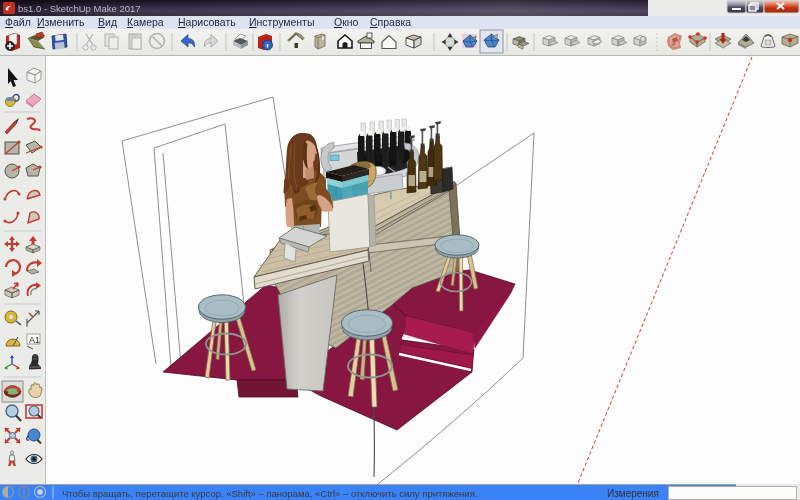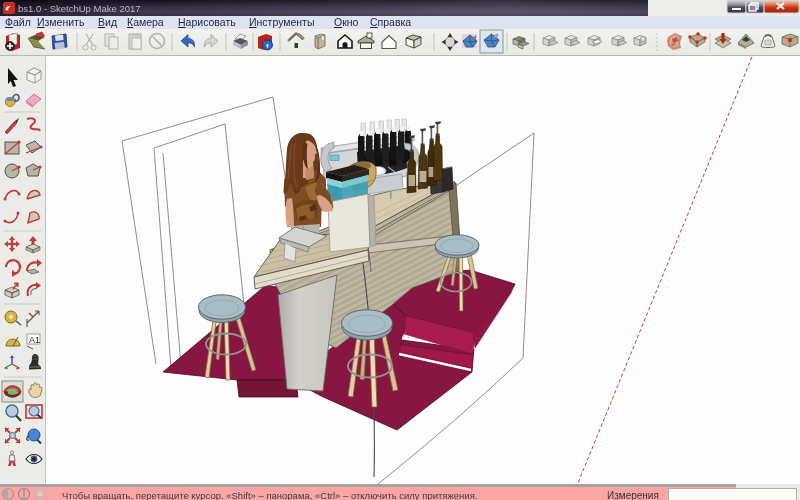--- a/index.html
+++ b/index.html
@@ -17,22 +17,22 @@
   #menu span{position:absolute;top:0px;text-align:right;}
   
   #tbar{position:absolute;left:0;top:29px;width:800px;height:27px;
     background:linear-gradient(180deg,#f2f2ef,#e7e7e3);border-bottom:1px solid #b9b9b4;box-sizing:border-box;}
   
   #lbar{position:absolute;left:0;top:56px;width:46px;height:428px;background:#ebebe7;
     border-right:1px solid #c2c2bd;box-sizing:border-box;}
   
   #canvas{position:absolute;left:46px;top:56px;width:754px;height:428px;background:#fdfdfd;}
   
-  #status{position:absolute;left:0;top:484px;width:736px;height:16px;background:#fca5a5;
-    border-top:3px solid #a3a3a3;box-sizing:border-box;font-size:11px;color:#3c3c3c;}
+  #status{position:absolute;left:0;top:484px;width:736px;height:16px;background:#3b82f6;
+    border-top:1px solid #a3a3a3;box-sizing:border-box;font-size:11px;color:#3c3c3c;}
   #status .msg{position:absolute;left:62px;top:3px;font-size:9.5px;color:#3a3a3a;}
   #status .lbl{position:absolute;left:607px;top:2.5px;font-size:10px;color:#333;text-align:right;}
   #status .inp{position:absolute;left:668px;top:1px;width:127px;height:12px;background:#fff;
     border:1px solid #aeaeaa;background:#fcfcfb;}
 </style>
 </head>
 <body>
 <div id="app">
   <div id="title">
     <div class="tgrad"></div>

